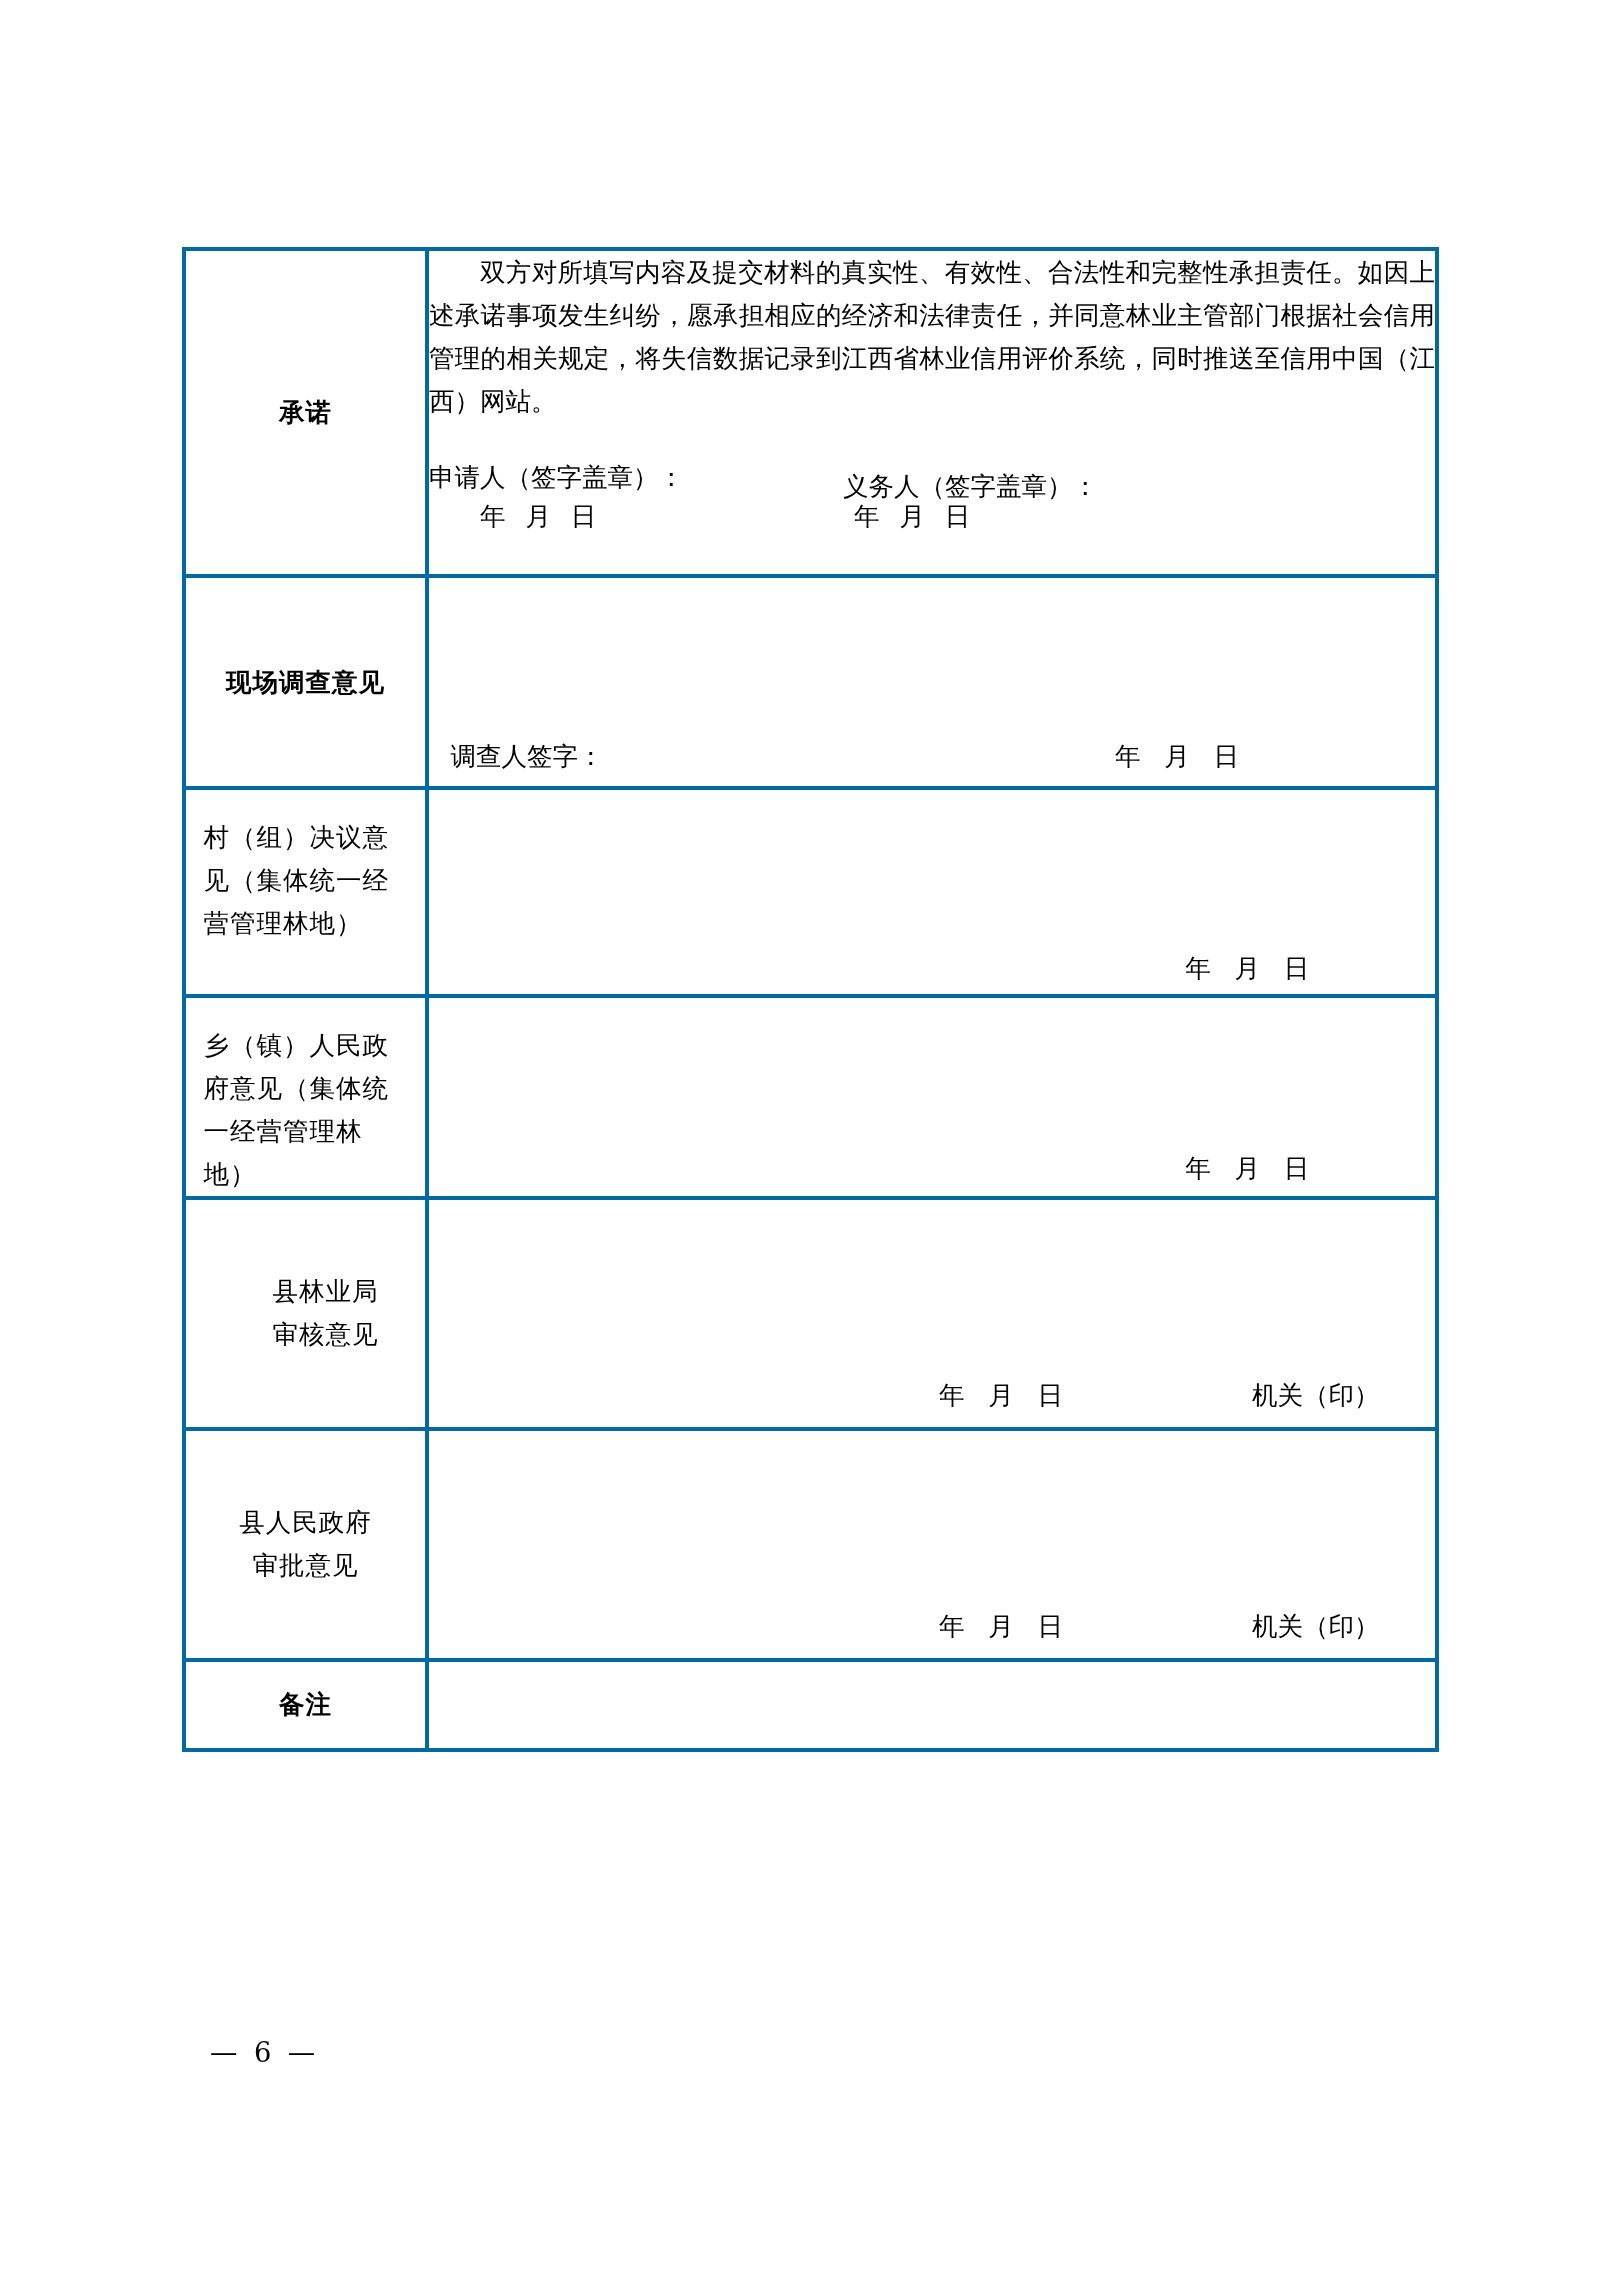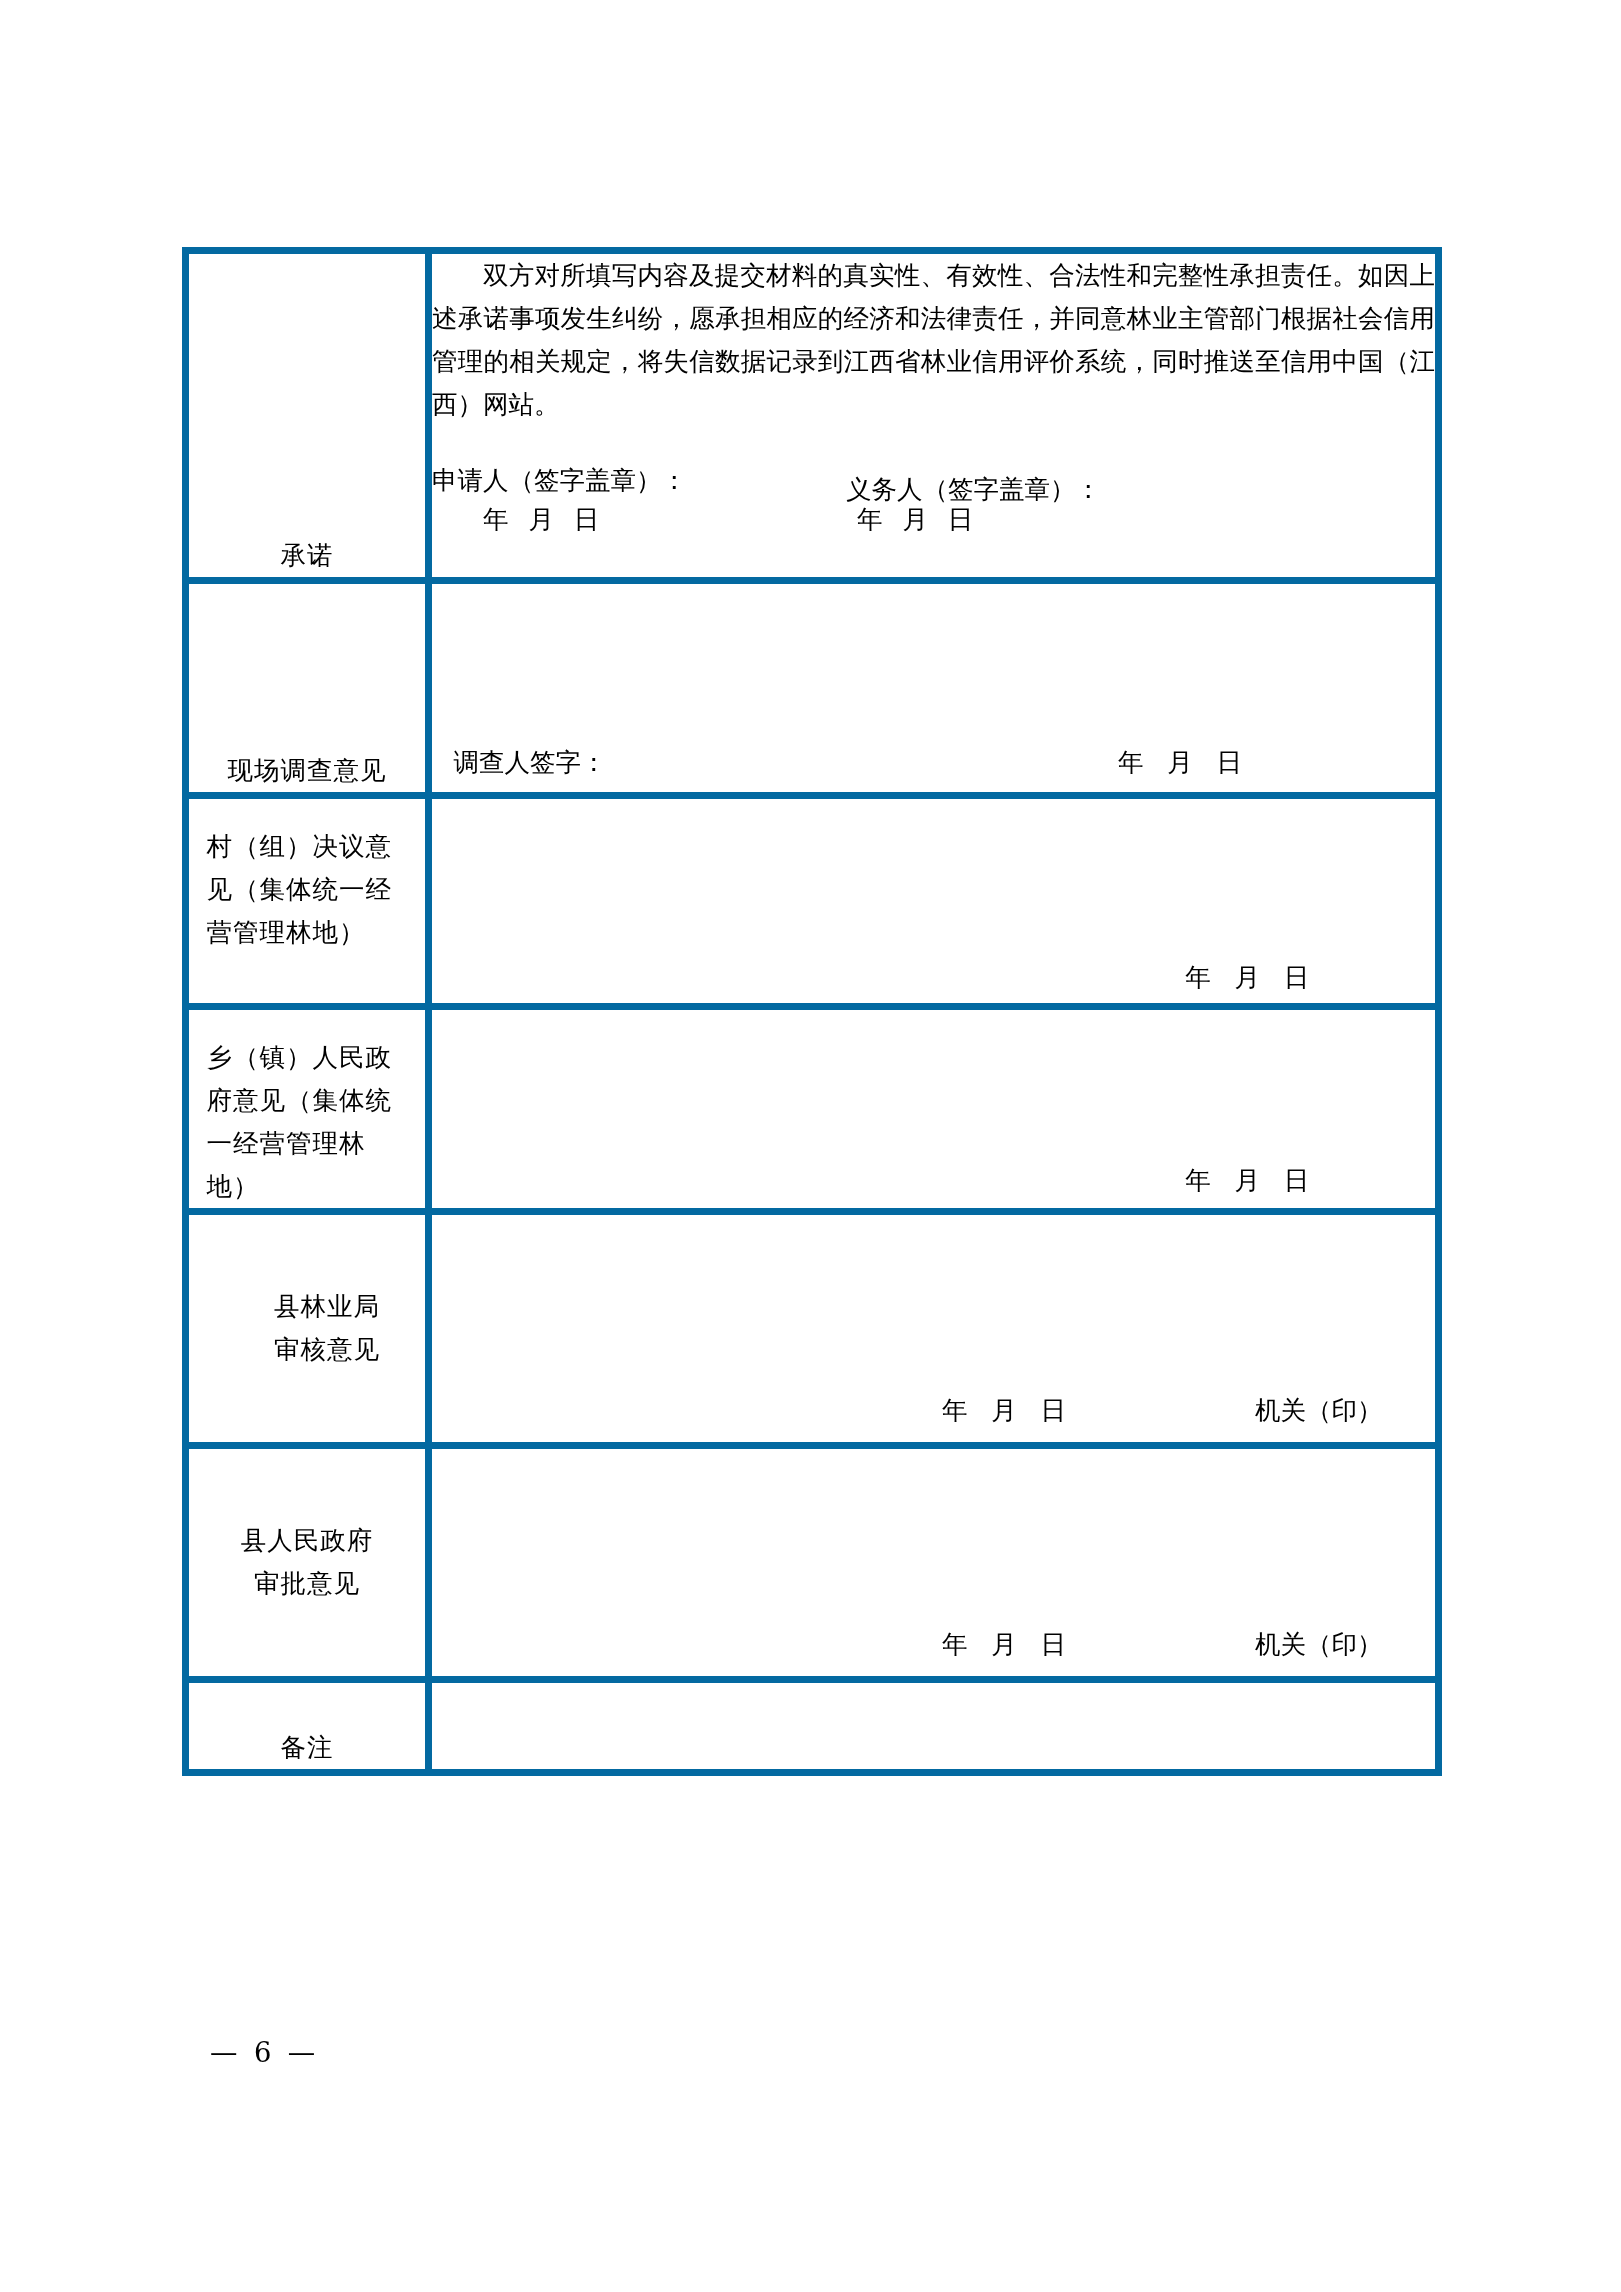--- a/index.html
+++ b/index.html
@@ -26,41 +26,42 @@
     left: 182px;
     top: 247px;
     width: 1253px;
   }
   table.form {
     border-collapse: collapse;
     width: 1253px;
     table-layout: fixed;
   }
   table.form td {
-    border: 7px solid #0369a1;
+    border: 4px solid #0369a1;
     vertical-align: top;
     padding: 0;
   }
   .label-cell {
     width: 243px;
     text-align: center;
     font-size: 25.5px;
     line-height: 43px;
     letter-spacing: 1px;
   }
   .label-cell.narrow-text {
     text-align: left;
     padding-left: 17.6px;
     padding-right: 25px;
   }
   .label-mid {
     display: flex;
-    align-items: flex-end;
+    align-items: center;
     justify-content: center;
     height: 100%;
+    font-weight: bold;
   }
   .label-top {
     padding-top: 25.5px;
   }
   .content-cell {
     padding: 13.7px 21.6px 9.8px 21.6px;
     font-size: 25.5px;
     line-height: 43px;
   }
   .para {

